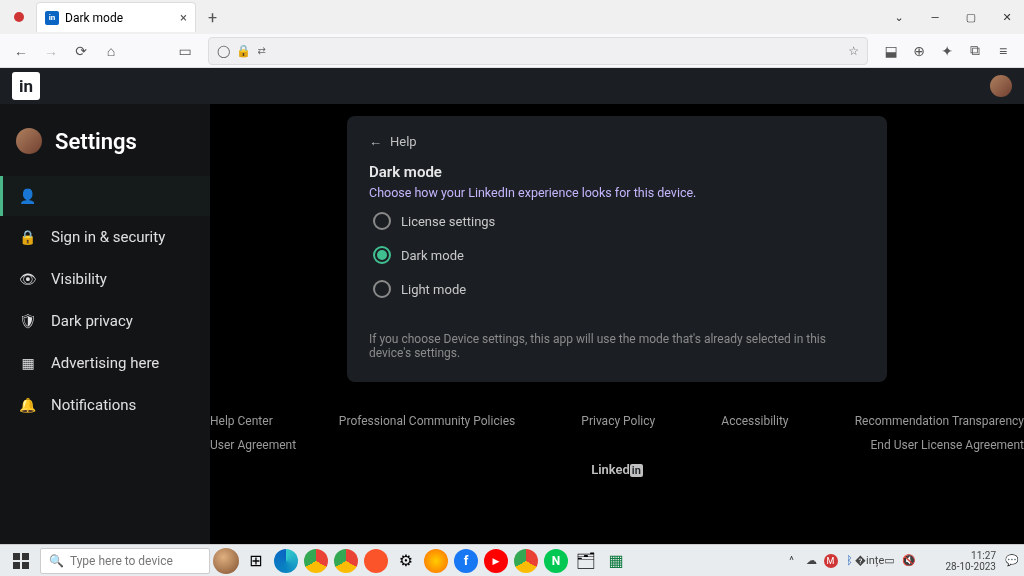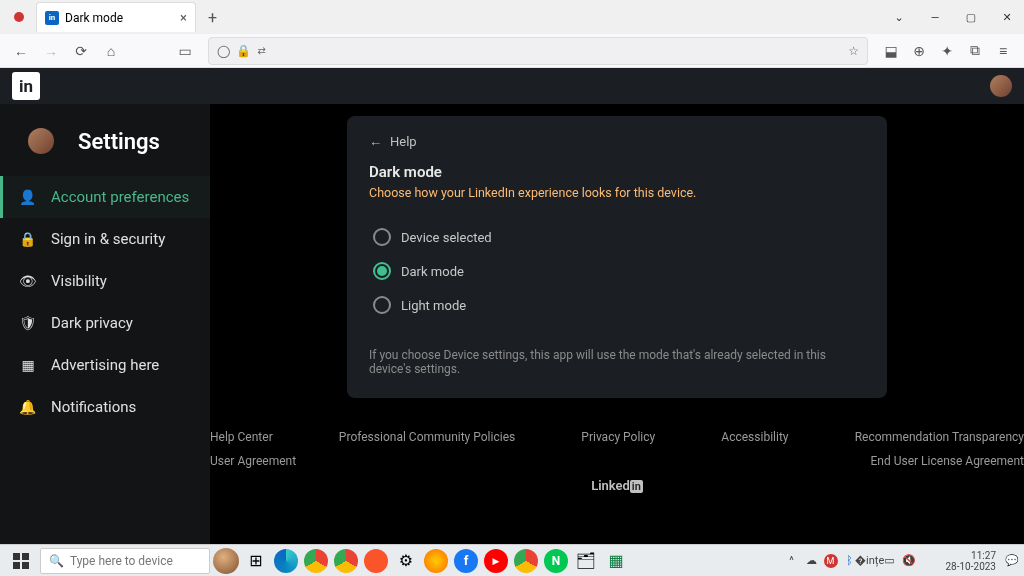--- a/index.html
+++ b/index.html
@@ -25,32 +25,32 @@
 .profile-dot { width: 10px; height: 10px; border-radius: 50%; background: #d03535; position: absolute; left: 14px; top: 12px; }
 
 
 .app { flex: 1; display: flex; flex-direction: column; background: #000; color: #d0d0d0; }
 .app-header { height: 36px; background: #1b1f23; display: flex; align-items: center; padding: 0 12px; }
 .logo { width: 28px; height: 28px; background: #fff; color: #1b1f23; font-weight: bold; display: flex; align-items: center; justify-content: center; border-radius: 3px; font-size: 17px; }
 .avatar { width: 22px; height: 22px; border-radius: 50%; background: linear-gradient(135deg, #b08060, #704030); margin-left: auto; }
 
 .app-body { flex: 1; display: flex; overflow: hidden; }
 .sidebar { width: 210px; background: #121416; padding-top: 24px; }
-.side-header { display: flex; align-items: center; gap: 24px; padding: 0 16px 22px 28px; }
+.side-header { display: flex; align-items: center; gap: 13px; padding: 0 16px 22px 16px; }
 .side-header .avatar2 { width: 26px; height: 26px; border-radius: 50%; background: linear-gradient(135deg, #b08060, #704030); }
 .side-header .title { font-size: 22px; font-weight: 600; color: #fff; }
 .nav-item { display: flex; align-items: center; gap: 14px; padding: 12px 16px; font-size: 15px; color: #e0e0e0; cursor: pointer; border-left: 3px solid transparent; }
 .nav-item.active { color: #4ab78a; border-left-color: #4ab78a; background: rgba(74,183,138,0.05); }
 .nav-item .icon { width: 18px; display: flex; justify-content: center; font-size: 14px; }
 
 .content { flex: 1; background: #000; padding: 12px 0 0 0; overflow: auto; position: relative; }
 .card { width: 540px; background: #1b1f23; border-radius: 8px; margin: 0 auto; padding: 18px 22px 22px 22px; }
 .back-link { display: flex; align-items: center; gap: 8px; color: #c0c0c0; font-size: 13px; cursor: pointer; margin-bottom: 14px; }
 .card h2 { font-size: 15px; font-weight: 600; color: #e8e8e8; margin-bottom: 4px; }
-.card .sub { font-size: 12.5px; color: #fdba74; margin-bottom: 20px; }
+.card .sub { font-size: 12.5px; color: #c4b5fd; margin-bottom: 4px; }
 .radio-row { display: flex; align-items: center; gap: 10px; padding: 8px 4px; font-size: 13px; color: #c8c8c8; cursor: pointer; }
 .radio { width: 18px; height: 18px; border: 2px solid #8a8a8a; border-radius: 50%; display: flex; align-items: center; justify-content: center; }
 .radio.selected { border-color: #40c090; }
 .radio.selected::after { content: ""; width: 10px; height: 10px; background: #40c090; border-radius: 50%; }
 .card .note { font-size: 12px; color: #8a8a8a; margin-top: 26px; }
 
 .footer { text-align: center; font-size: 12px; color: #9a9a9a; padding: 32px 0 10px 0; }
 .footer .row { display: flex; justify-content: space-between; gap: 22px; flex-wrap: wrap; margin-bottom: 10px; }
 .footer a { color: #9a9a9a; text-decoration: none; cursor: pointer; }
 .footer .brand { font-size: 13px; color: #c0c0c0; font-weight: 600; margin-top: 6px; }
@@ -114,21 +114,20 @@
     <div class="avatar"></div>
   </div>
   <div class="app-body">
     <div class="sidebar">
       <div class="side-header">
         <div class="avatar2"></div>
         <div class="title">Settings</div>
       </div>
       <div class="nav-item active">
         <span class="icon">👤</span>
-        <span>Account preferences</span>
       </div>
       <div class="nav-item">
         <span class="icon">🔒</span>
         <span>Sign in &amp; security</span>
       </div>
       <div class="nav-item">
         <span class="icon">👁</span>
         <span>Visibility</span>
       </div>
       <div class="nav-item">
@@ -149,21 +148,21 @@
       <div class="card">
         <div class="back-link">
           <span>←</span>
           <span>Help</span>
         </div>
         <h2>Dark mode</h2>
         <div class="sub">Choose how your LinkedIn experience looks for this device.</div>
 
         <div class="radio-row">
           <span class="radio"></span>
-          <span>Device selected</span>
+          <span>License settings</span>
         </div>
         <div class="radio-row">
           <span class="radio selected"></span>
           <span>Dark mode</span>
         </div>
         <div class="radio-row">
           <span class="radio"></span>
           <span>Light mode</span>
         </div>
 

